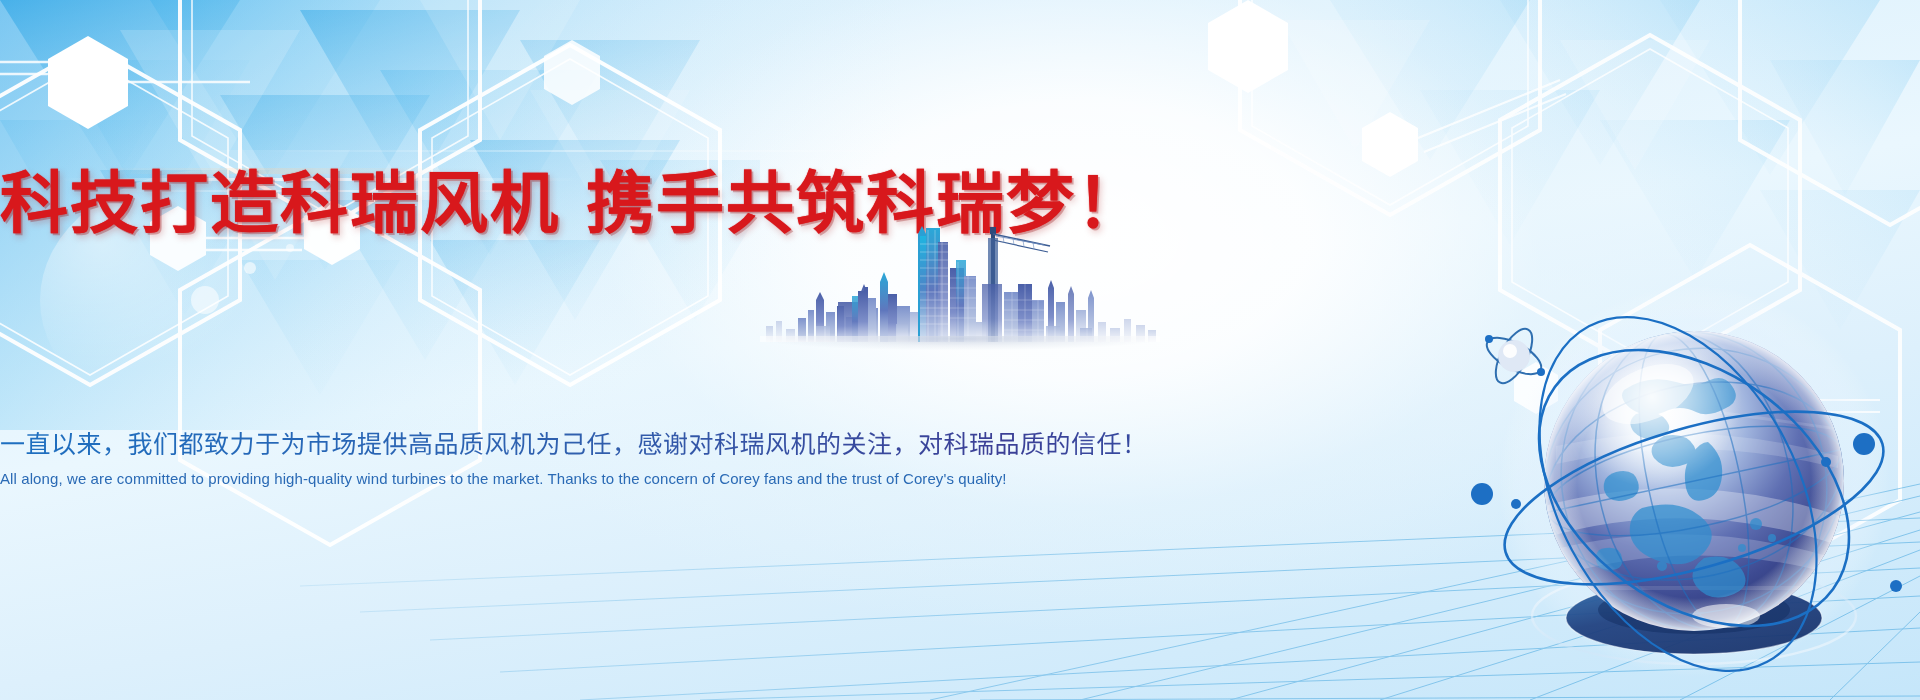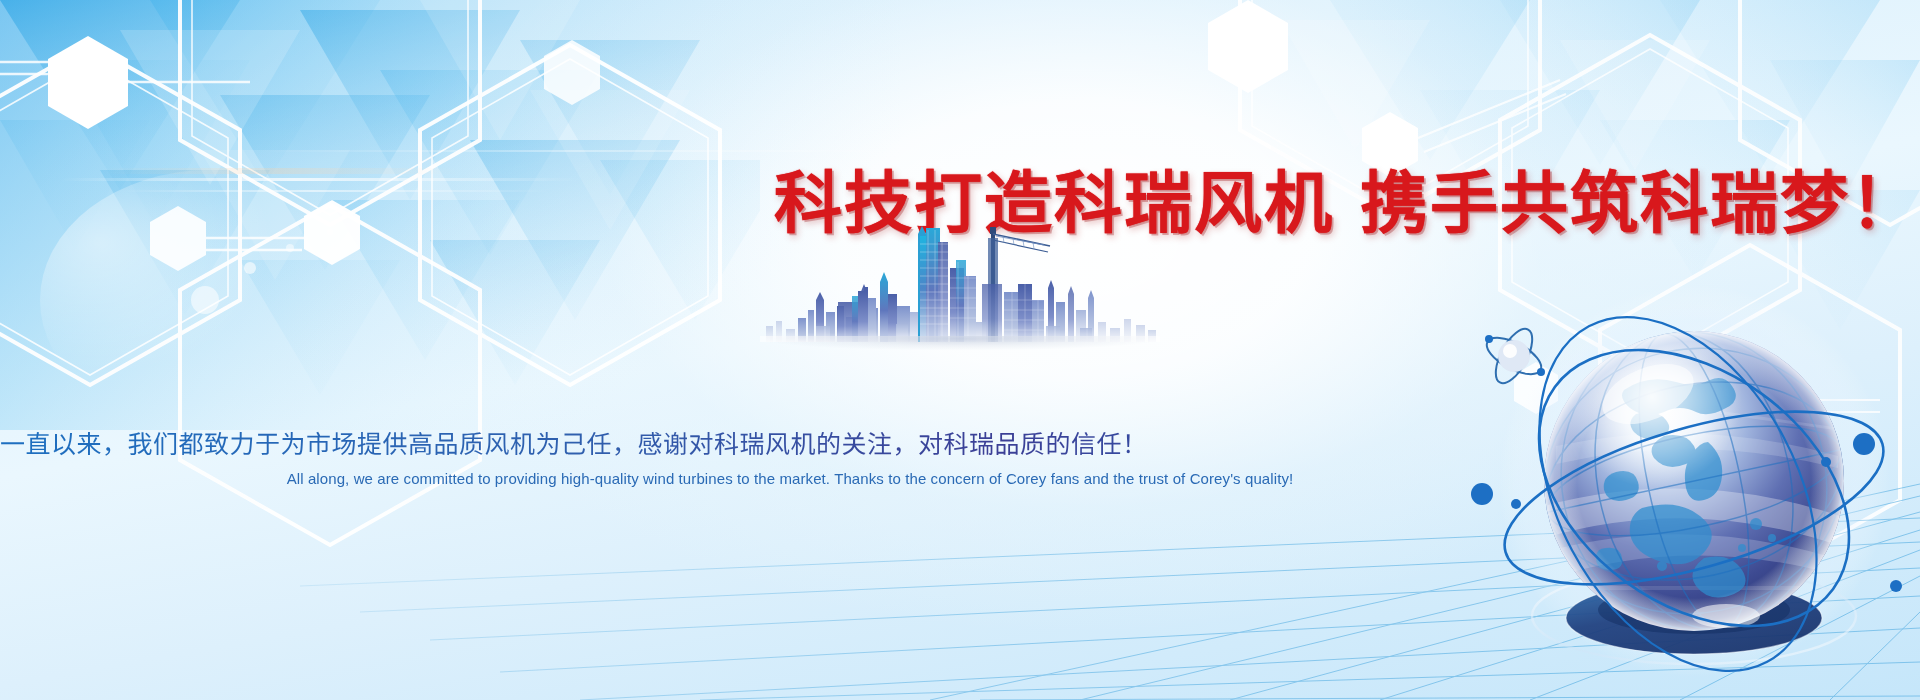--- a/index.html
+++ b/index.html
@@ -30,21 +30,21 @@
 
   
   .streaks{position:absolute;top:0;left:0;width:1920px;height:330px;pointer-events:none;}
 
   
   .content{position:absolute;inset:0;}
 
   .headline{
     position:absolute;
     top:122px; left:0; width:1920px;
-    text-align:right;
+    text-align:left;
     font-family:"DejaVu Sans","Liberation Sans",sans-serif;
     font-size:68px;
     font-weight:bold;
     letter-spacing:2px;
     color:#d8181c;
     text-shadow:
        0 0 1px #d8181c,
        2px 2px 0 rgba(150,10,12,0.30),
        3px 4px 7px rgba(170,25,25,0.25);
     white-space:nowrap;
@@ -76,21 +76,20 @@
     background:linear-gradient(90deg,#1d6fc0 0%,#2f5fae 30%,#3b3f96 52%,#2a62b5 76%,#1f83cf 100%);
     -webkit-background-clip:text;
     background-clip:text;
     color:transparent;
     -webkit-text-fill-color:transparent;
   }
 
   .subtitle-en{
     position:absolute;
     top:470px; left:0; width:1580px;
-    text-align:center;
     font-family:"Liberation Sans","DejaVu Sans",sans-serif;
     font-size:15px;
     letter-spacing:0.1px;
     white-space:nowrap;
     color:#2a6ab5;
   }
 
   
   .globe-wrap{
     position:absolute;

